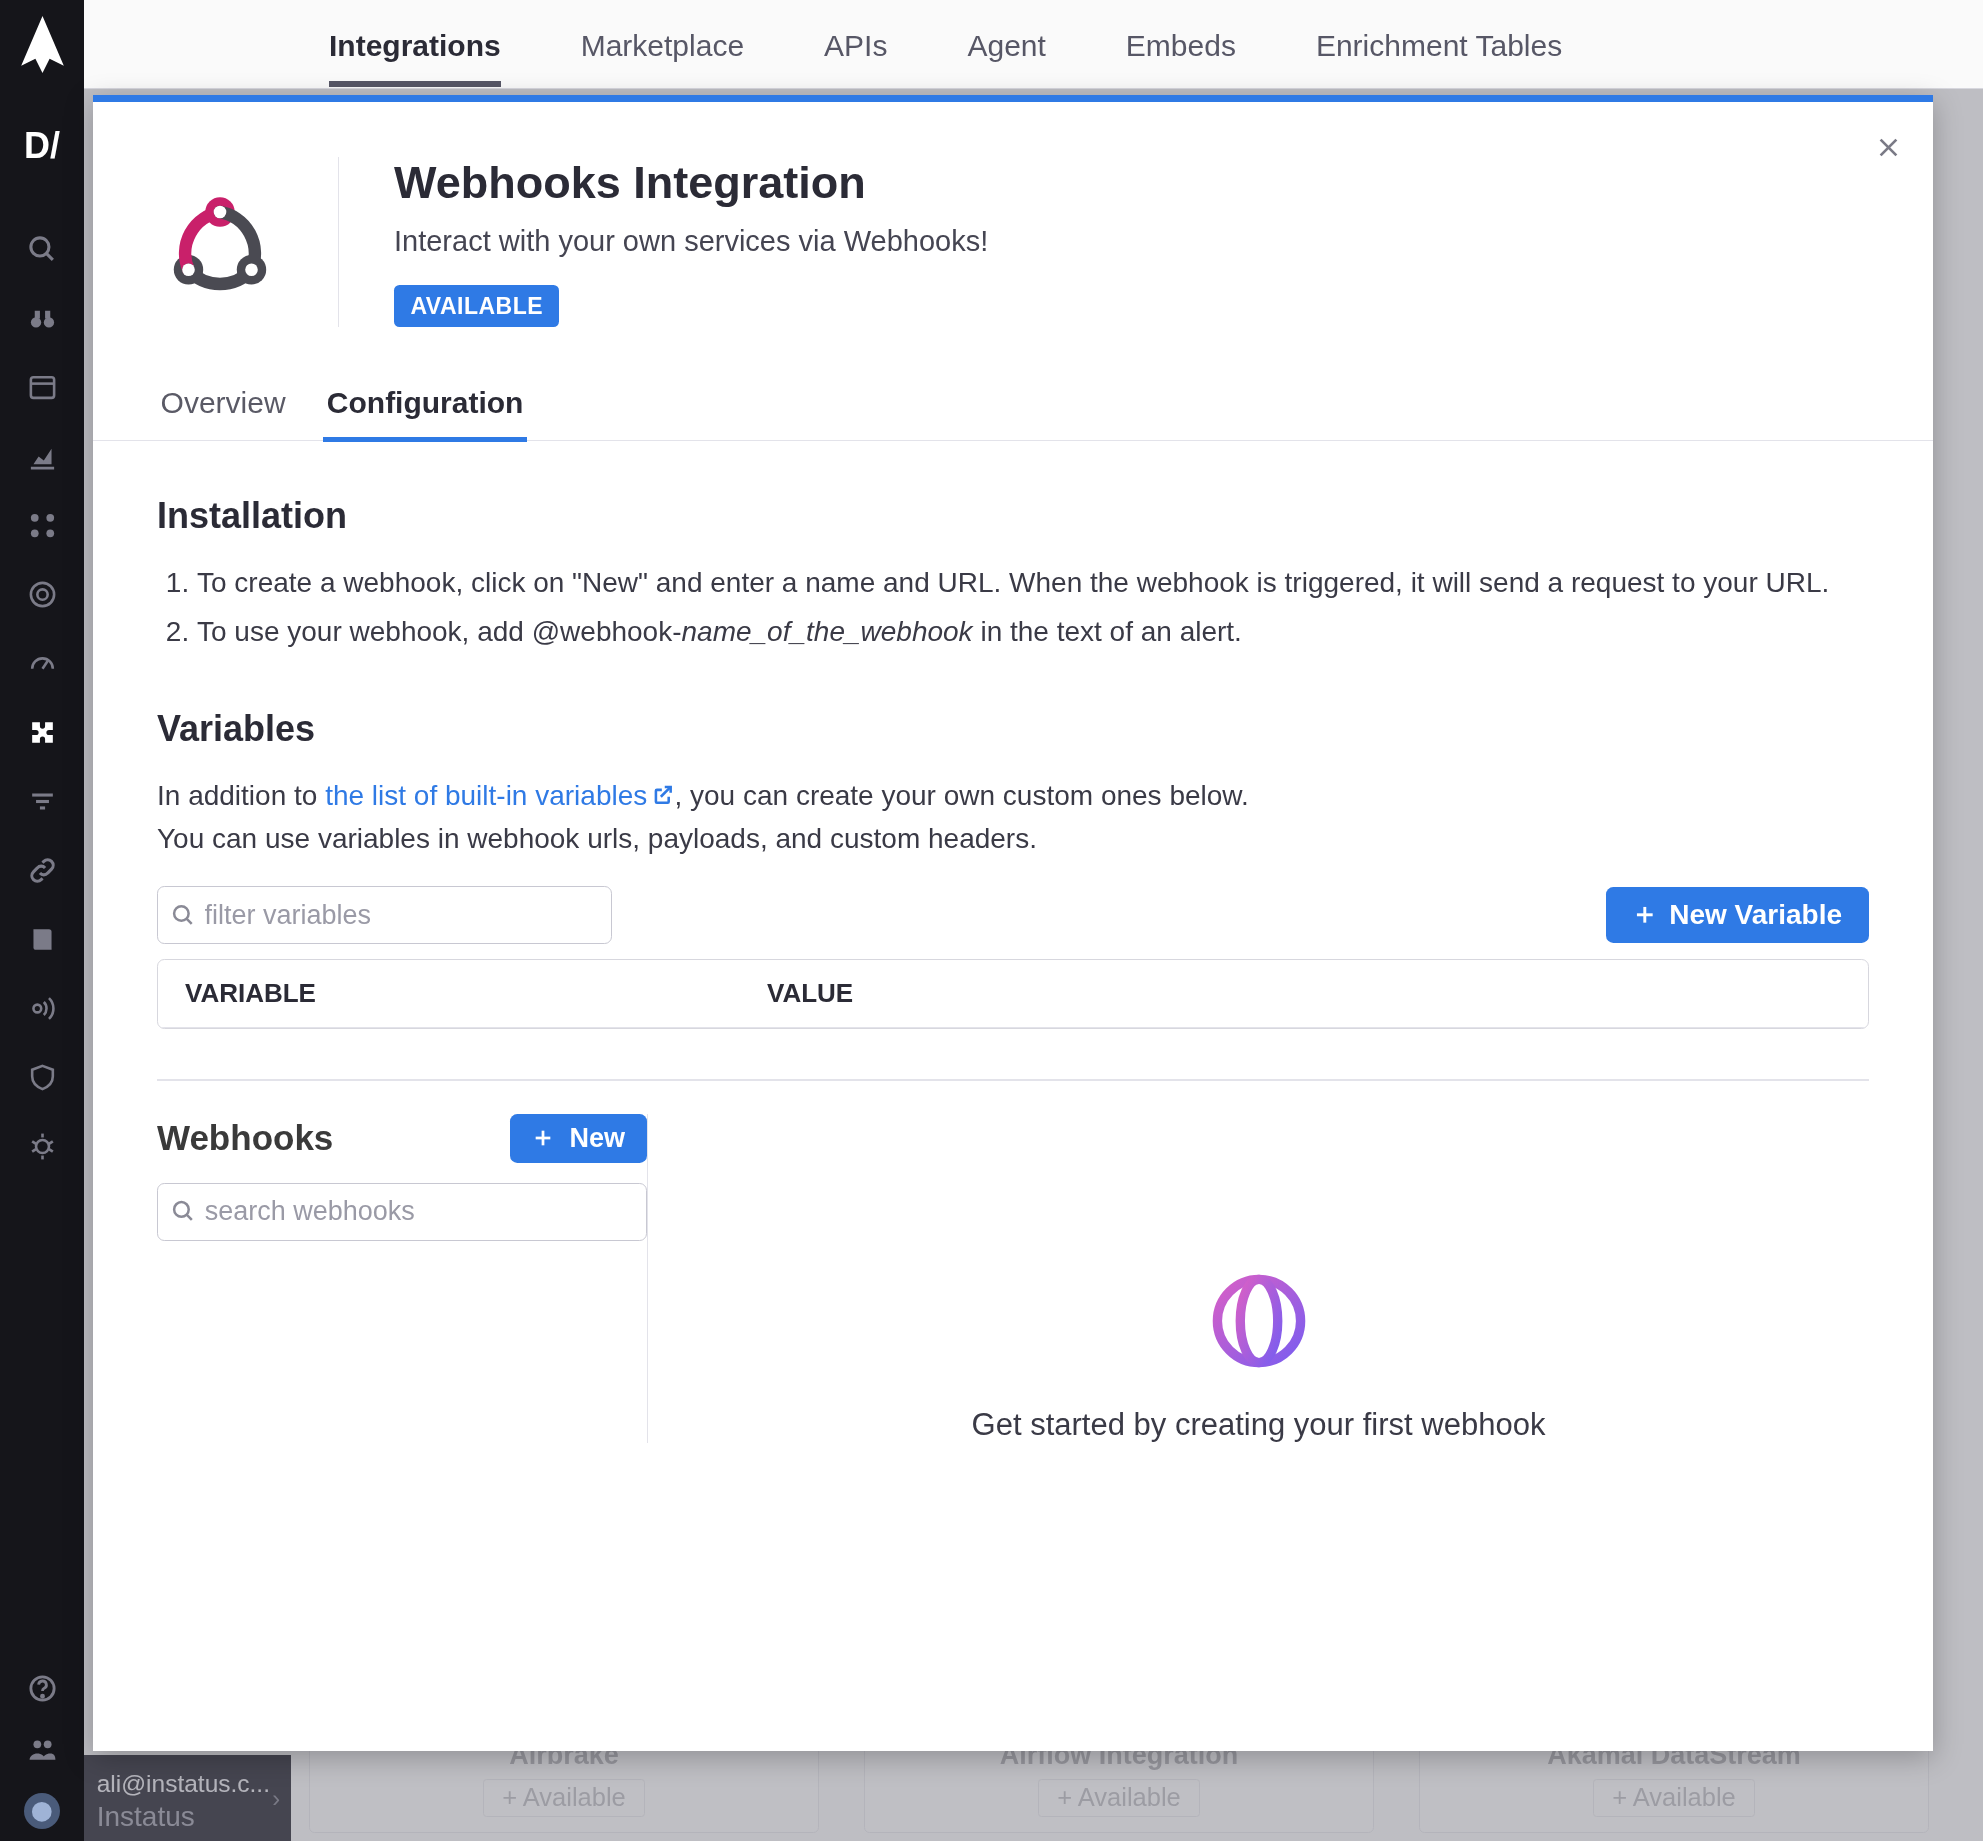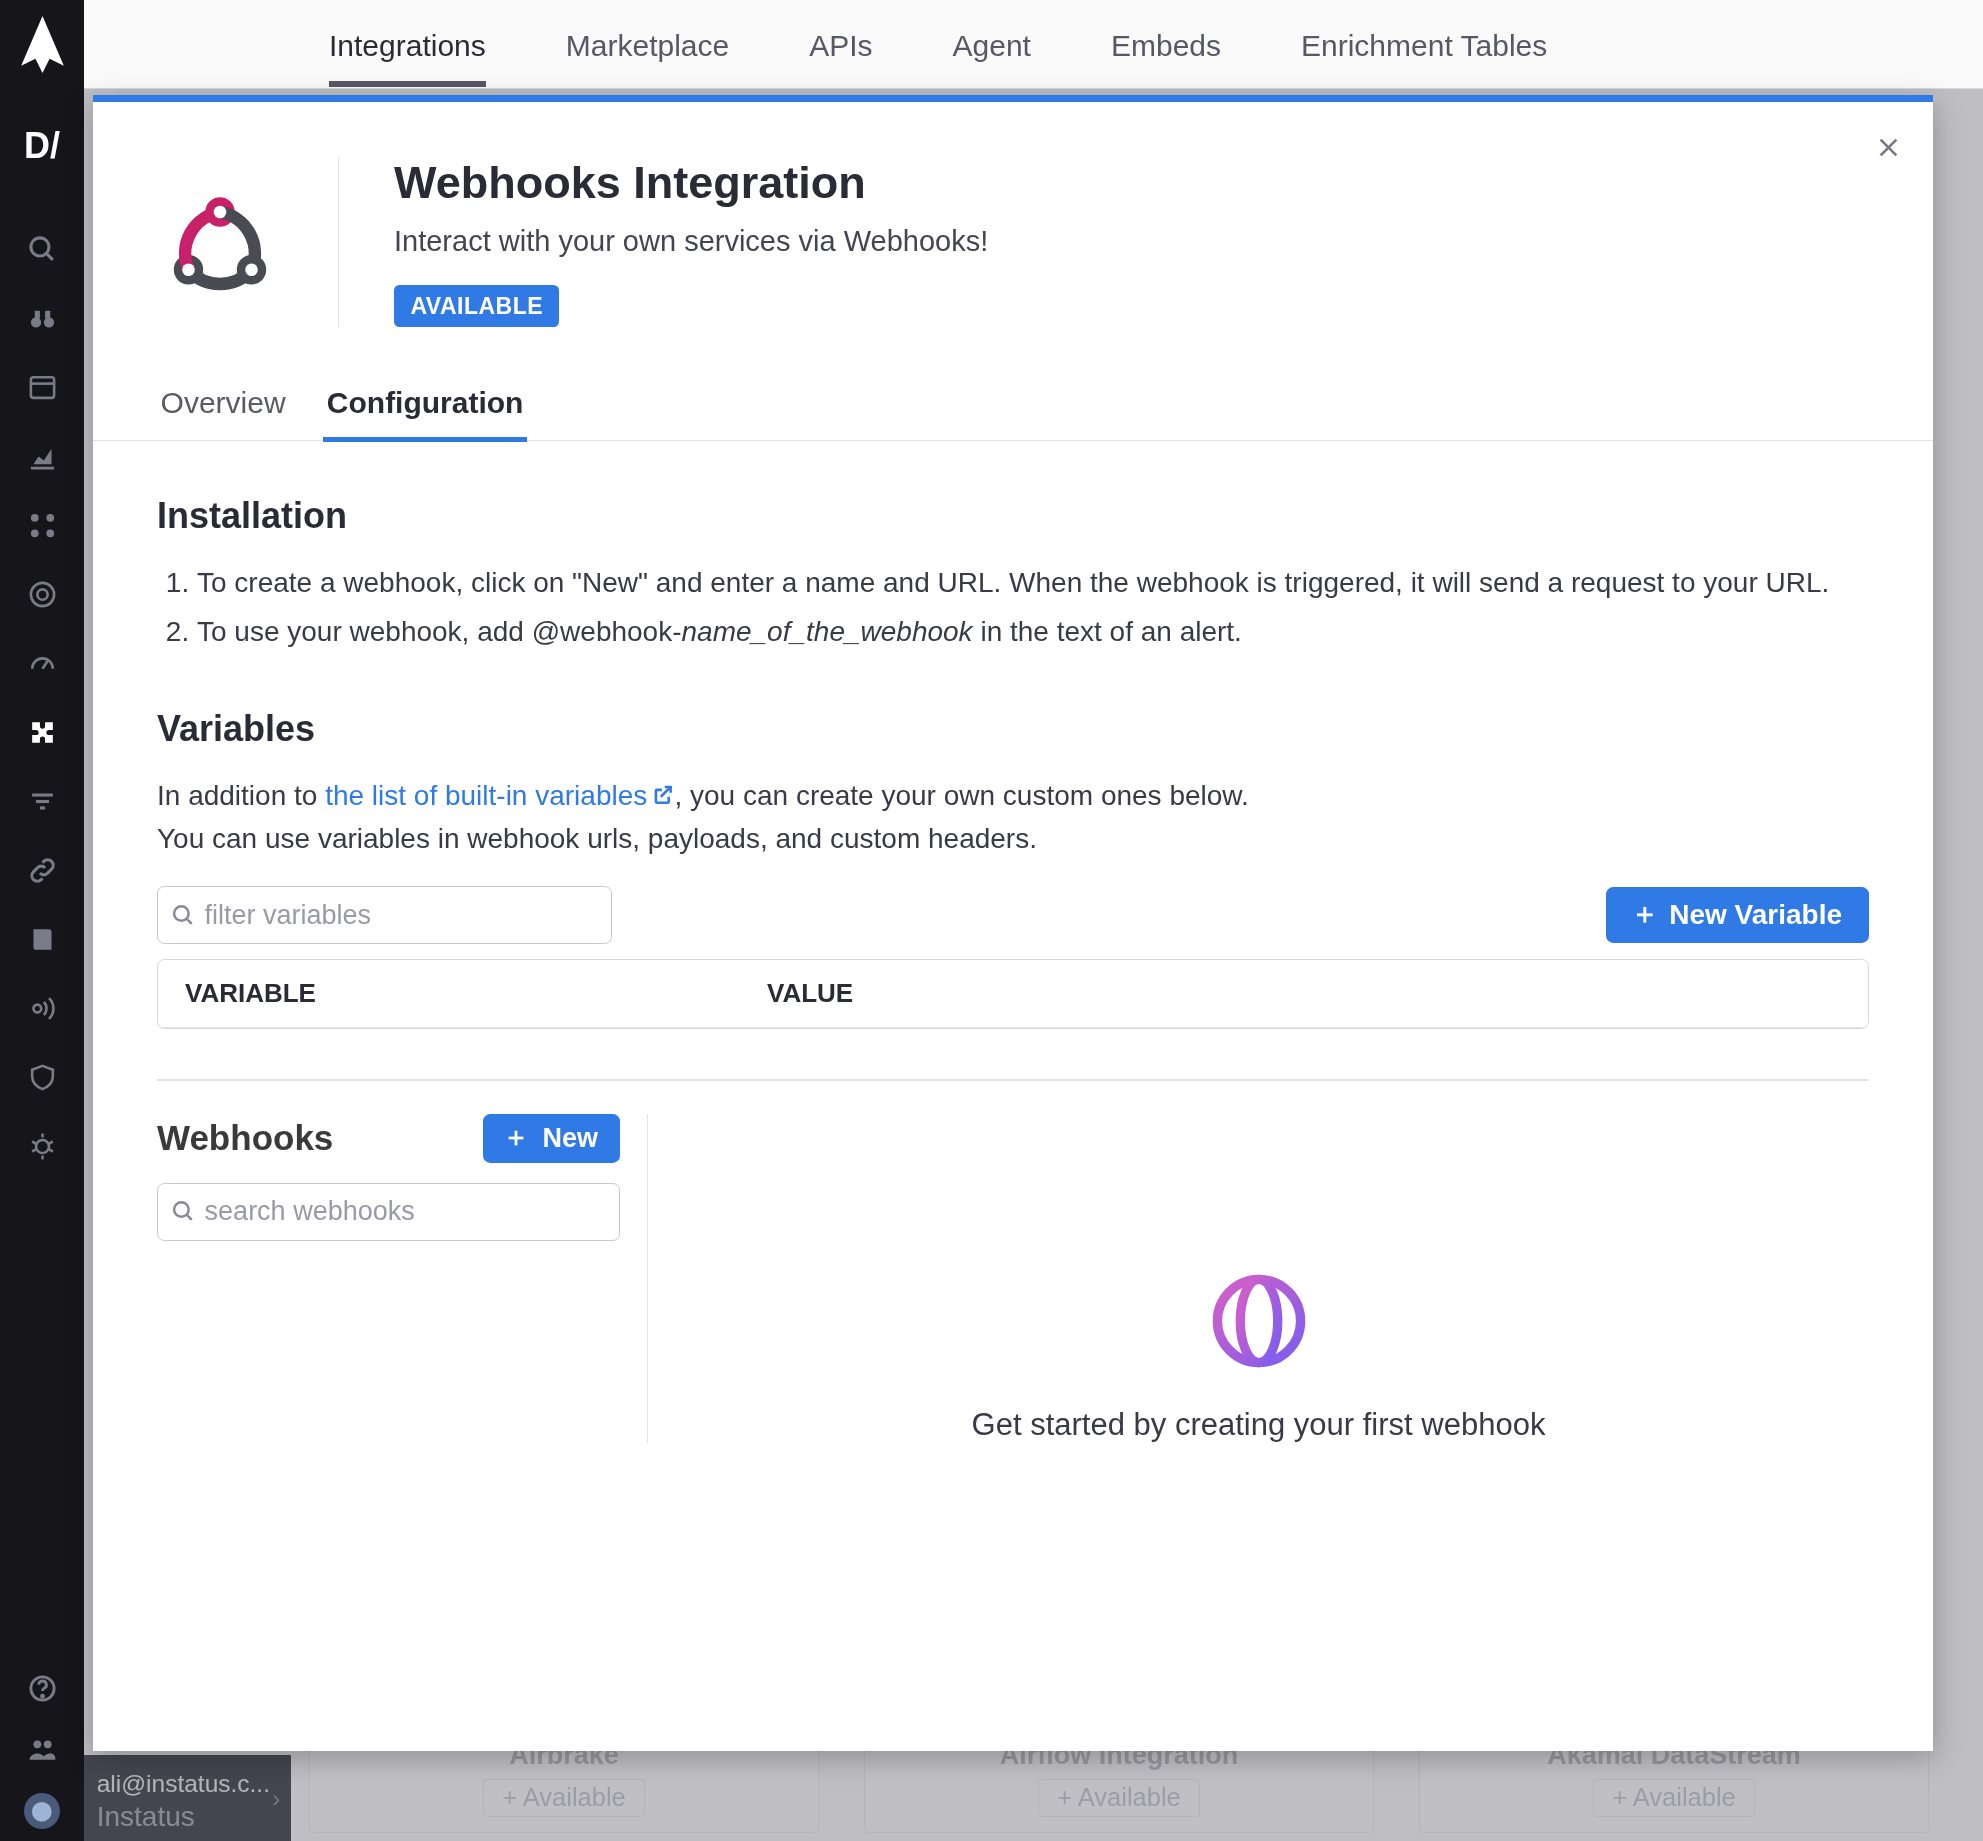--- a/index.html
+++ b/index.html
@@ -86,21 +86,21 @@
   z-index:2;
 }
 .toptab {
   color:#575766;
   font-size:30px;
   padding:25.5px 0 22px 0;
   cursor:pointer;
   position:relative;
 }
 .toptab.active {
-  font-weight:400;
+  font-weight:700;
   color:#2b2b36;
   text-align:right;
 }
 .toptab.active::after {
   content:""; position:absolute; left:0; right:0; bottom:-1.8px; height:5.5px; background:#575766;
 }
 
 
 .bg-tiles {
   position:absolute; left:309px; right:55px; bottom:9px; height:109px;
@@ -215,21 +215,21 @@
   display:flex; flex-direction:column; align-items:center; justify-content:center;
   padding:64px 0 55px 0; gap:27px;
 }
 .vars-empty .big-search svg{width:100px;height:100px;}
 .vars-empty-text { font-size:31px; color:#5a5a66;}
 
 .divider { height:1.8px; background:#e3e3ea; margin:50px 0 33px 0;}
 
 .webhook-split { display:flex; gap:0;}
 .wh-left {
-  width:491px; border-right:1.8px solid #e3e3ea; padding-right:27px;
+  width:491px; border-right:1.8px solid #e3e3ea; 
 }
 .wh-left-head { display:flex; justify-content:space-between; align-items:center; margin-bottom:20px;}
 .wh-left-head h2 { font-size:35px; font-weight:600;}
 .btn-new-sm {
   background:#2f7ae5; color:#fff; border:none;
   height:49px; padding:0 22px; border-radius:7.3px;
   font-size:27px; font-weight:600;
   display:flex; align-items:center; gap:15px; cursor:pointer;
 }
 .btn-new-sm svg{width:22px;height:22px;}

